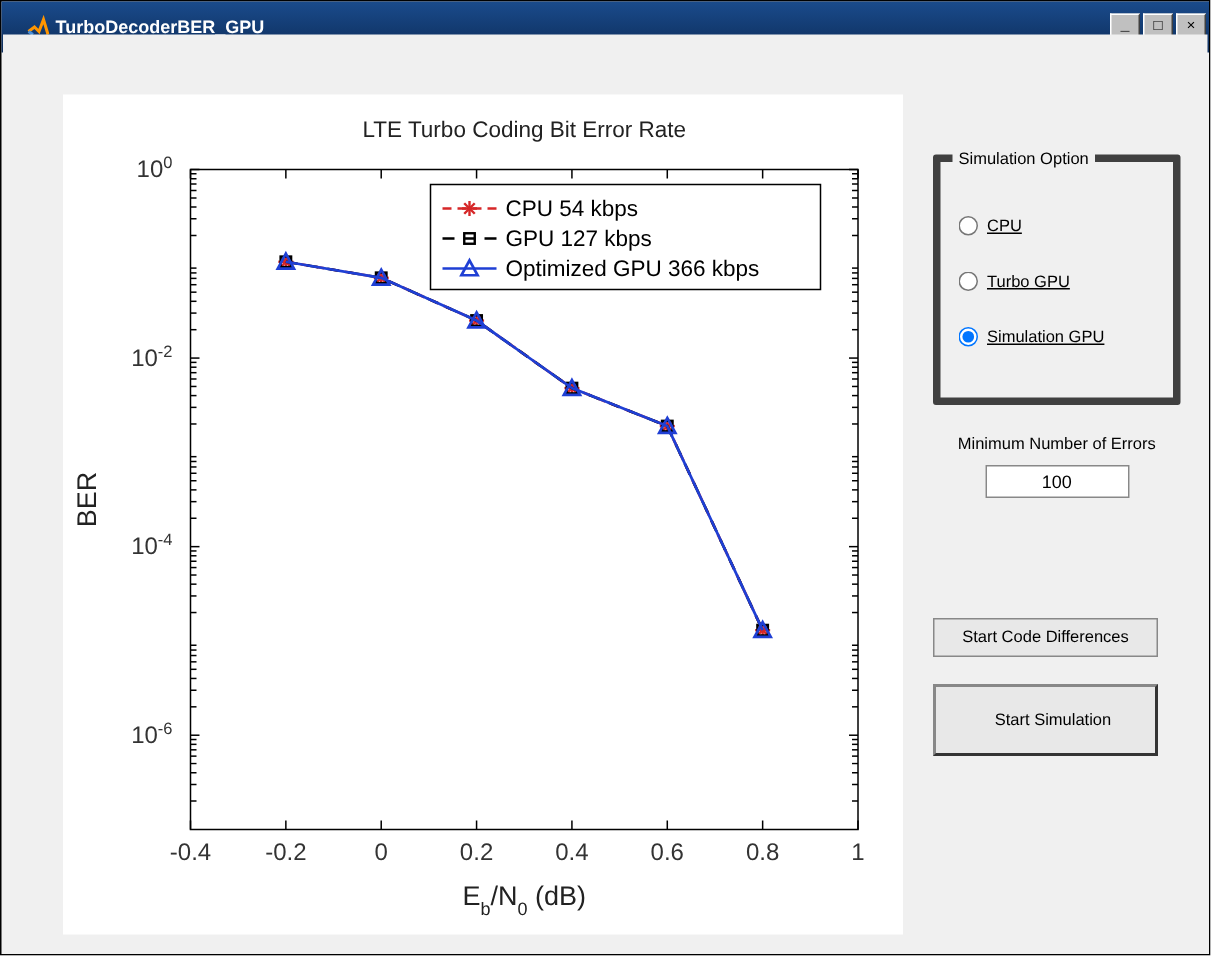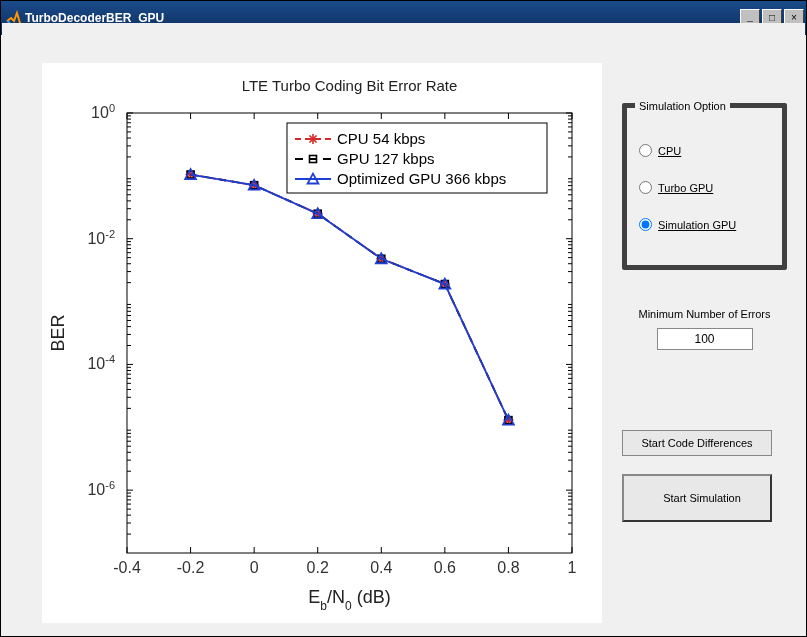--- a/index.html
+++ b/index.html
@@ -16,21 +16,21 @@
     border: 1px solid #000;
     box-sizing: border-box;
     position: relative;
   }
   .titlebar {
     height: 34px;
     background: linear-gradient(to bottom, #1a4b8c 0%, #0d2d5a 100%);
     color: #fff;
     display: flex;
     align-items: center;
-    padding: 0 2px 0 4px;
+    padding: 0 2px 0 16px;
     box-sizing: border-box;
   }
   .titlebar .icon {
     width: 16px;
     height: 16px;
     margin-right: 4px;
     display: inline-flex;
     align-items: center;
     justify-content: center;
   }
@@ -107,21 +107,21 @@
     margin: 24px 0;
     font-size: 11px;
     cursor: pointer;
   }
   .radio-row input {
     margin: 0 6px 0 2px;
   }
   .label-block {
     text-align: center;
     font-size: 11px;
-    margin-top: 38px;
+    margin-top: 20px;
   }
   .num-input {
     width: 90px;
     margin: 8px auto 0 auto;
     display: block;
     text-align: center;
     font-size: 12px;
     padding: 3px 2px;
     border: 1px solid #888;
     background: #fff;

